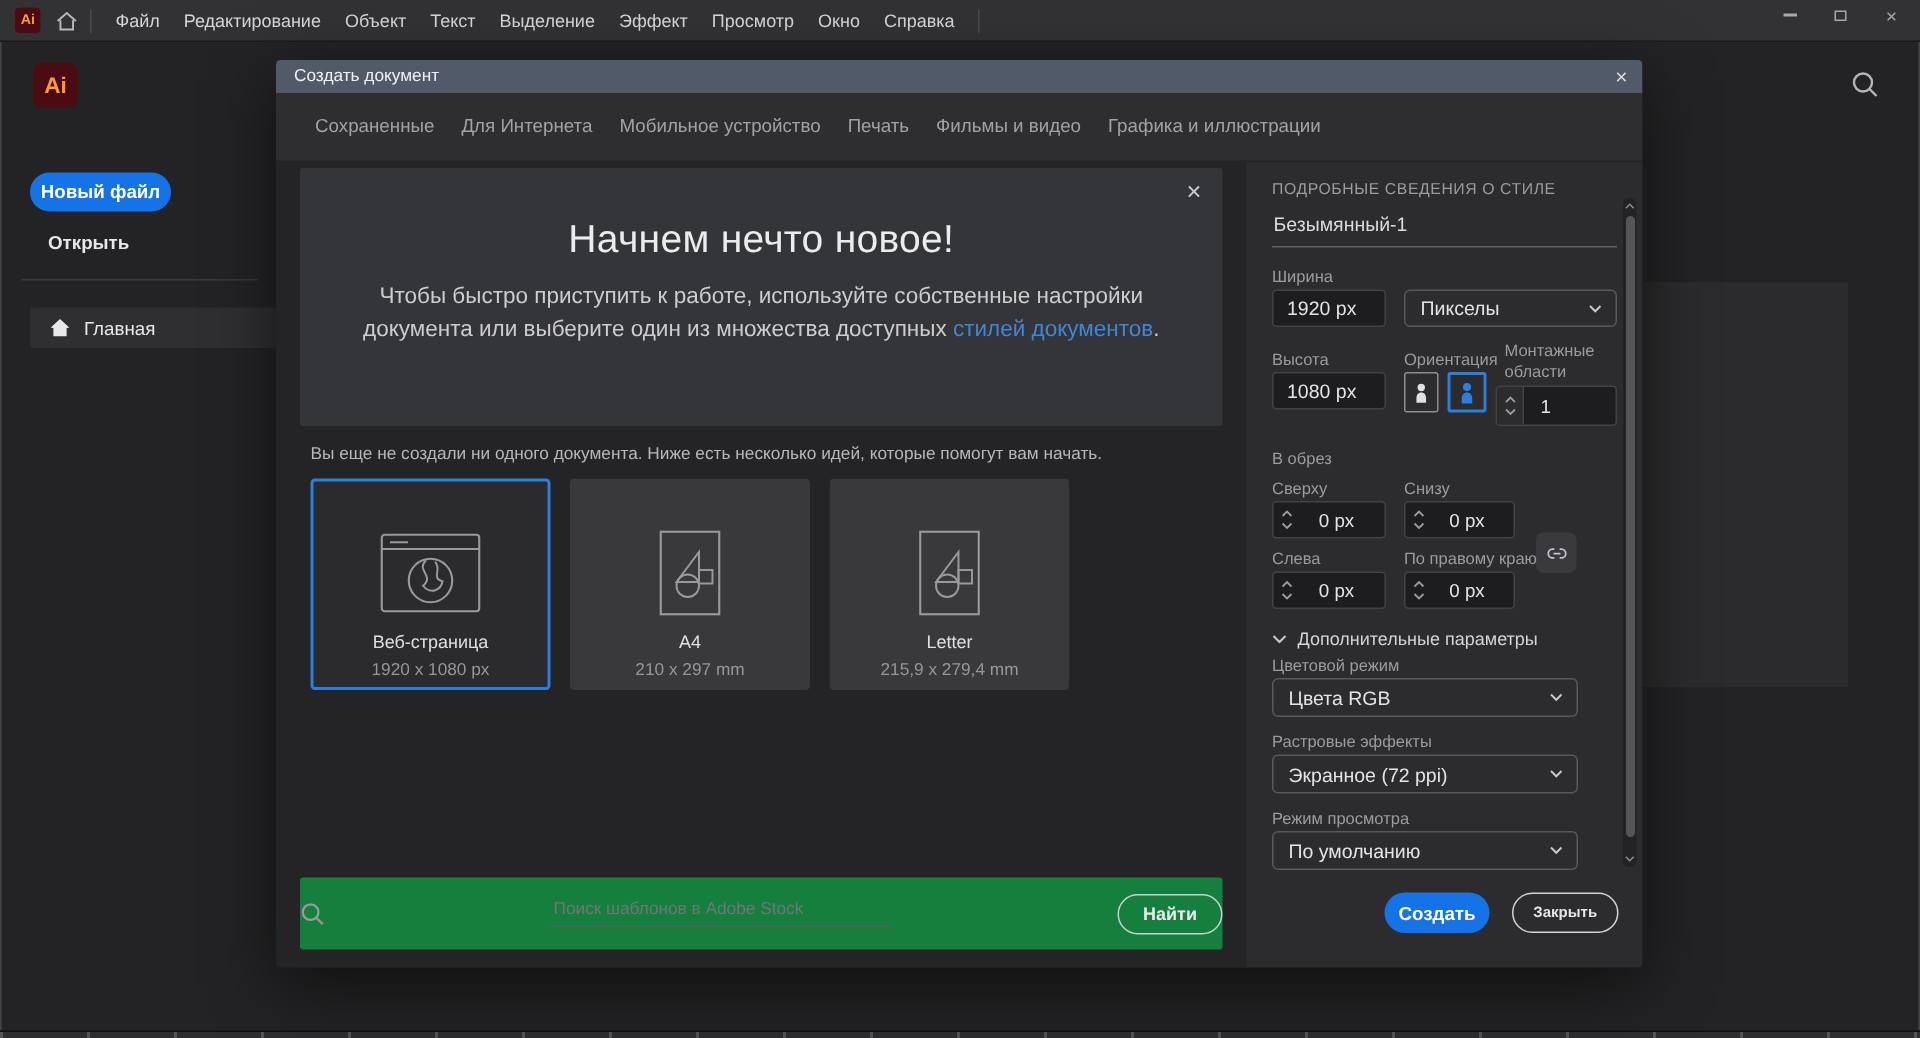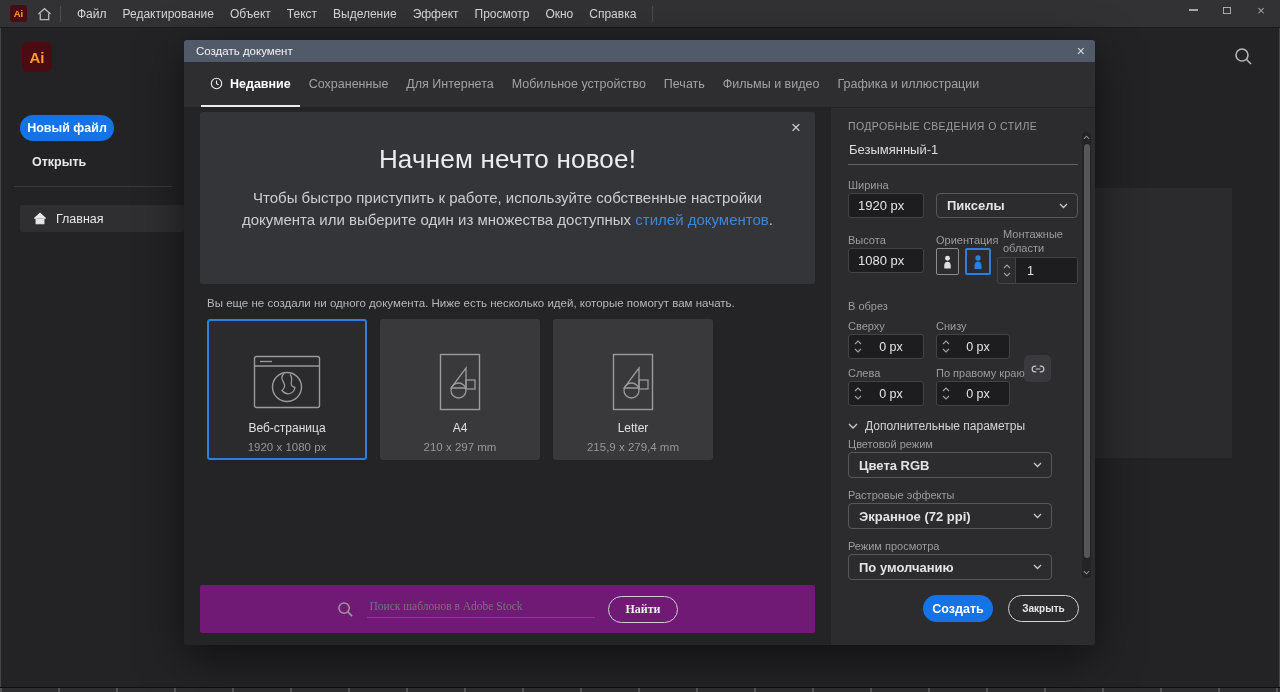--- a/index.html
+++ b/index.html
@@ -55,38 +55,38 @@
   .hint { position:absolute; left:23px; top:189px; font-size:11.5px; color:#b8b8ba; }
 
   .cards { position:absolute; left:23px; top:211px; display:flex; gap:13px; }
   .card { width:160px; height:141px; background:#39393c; border:2px solid transparent; border-radius:3px;
           display:flex; flex-direction:column; align-items:center; cursor:default; }
   .card.selected { background:#2b2b2d; border-color:#2B7FDE; }
   .card-icon { height:78px; margin-top:22px; display:flex; align-items:center; justify-content:center; }
   .card-name { font-size:12px; color:#e0e0e2; margin-top:0px; }
   .card-size { font-size:11.5px; color:#97979b; margin-top:6px; }
 
-  .stock-bar { position:absolute; left:16px; top:477px; width:615px; height:48px; background:#701a75; border-radius:2px;
-               display:flex; align-items:center; justify-content:center; gap:13px;font-family:Liberation Serif, serif; }
+  .stock-bar { position:absolute; left:16px; top:477px; width:615px; height:48px; background:#15803d; border-radius:2px;
+               display:flex; align-items:center; justify-content:space-between; gap:13px; }
   .stock-input { width:228px; background:transparent; border:none; border-bottom:1px solid #5b5b60;
                  padding:0 0 5px 2px; font-size:11.5px; color:#e0e0e0; font-family:inherit; outline:none; }
   .stock-input::placeholder { color:#74747a; }
   .btn-outline { height:27px; padding:0 16px; border-radius:14px; border:1.5px solid #cfcfcf; background:transparent;
                  color:#ececee; font-size:12px; font-weight:bold; font-family:inherit; }
 
   
   .rpanel { position:relative; width:264px; background:#2c2c2f; }
   .rp-header { position:absolute; left:17px; top:12px; font-size:10.5px; letter-spacing:.4px; color:#9c9ca0; }
   .rp-name { position:absolute; left:17px; top:34px; width:230px; background:transparent; border:none;
              border-bottom:1px solid #636366; color:#dcdcde; font-size:13px; padding:0 0 7px 1px; font-family:inherit; outline:none; }
   .rlab { position:absolute; font-size:11px; color:#9c9ca0; }
   .rinput { position:absolute; height:25px; background:#1d1d1f; border:1px solid #434346; border-radius:3px; display:flex; }
   .rinput input { flex:1; background:transparent; border:none; color:#e4e4e6; font-size:13px; padding-left:9px;
                   font-family:inherit; outline:none; min-width:0; }
-  .rdrop { position:absolute; height:25px; border:1px solid #58585c; border-radius:4px; display:flex; align-items:center; cursor:default;font-weight:bold; }
+  .rdrop { position:absolute; height:25px; border:1px solid #58585c; border-radius:4px; display:flex; align-items:center; cursor:default; }
   .rdrop span { font-size:13px; color:#e4e4e6; padding-left:10px; }
   .rdrop svg { position:absolute; right:9px; }
   .rstep { position:absolute; height:25px; background:#1d1d1f; border:1px solid #434346; border-radius:3px; display:flex; overflow:hidden; }
   .st-col { width:18px; display:flex; flex-direction:column; align-items:center; justify-content:center; gap:3px; }
   .rstep input { flex:1; background:transparent; border:none; color:#e4e4e6; font-size:12.5px; text-align:center;
                  font-family:inherit; outline:none; min-width:0; padding-right:8px; }
   .rstep.art { height:27px; background:transparent; }
   .rstep.art .st-col { background:#2c2c2f; border-right:1px solid #434346; }
   .rstep.art input { background:#1d1d1f; text-align:left; padding-left:11px; }
   .orient { position:absolute; display:flex; align-items:center; justify-content:center; border-radius:2px; cursor:default; }
@@ -166,27 +166,20 @@
       </svg>
   </div>
 
   <section class="dialog">
     <div class="dlg-titlebar">
       <span class="dlg-title">Создать документ</span>
       <span class="dlg-close">×</span>
     </div>
 
     <div class="tabbar">
-      <div class="tab active">
-        <svg width="13" height="13" viewBox="0 0 14 14">
-            <circle cx="7" cy="7" r="5.6" fill="none" stroke="#eaeaea" stroke-width="1.2"></circle>
-            <path d="M7 3.8v3.4l2.3 1.2" fill="none" stroke="#eaeaea" stroke-width="1.2"></path>
-          </svg>
-        <span>Недавние</span>
-      </div>
       <div class="tab">
           <span>Сохраненные</span>
         </div>
       <div class="tab">
           <span>Для Интернета</span>
         </div>
       <div class="tab">
           <span>Мобильное устройство</span>
         </div>
       <div class="tab">

